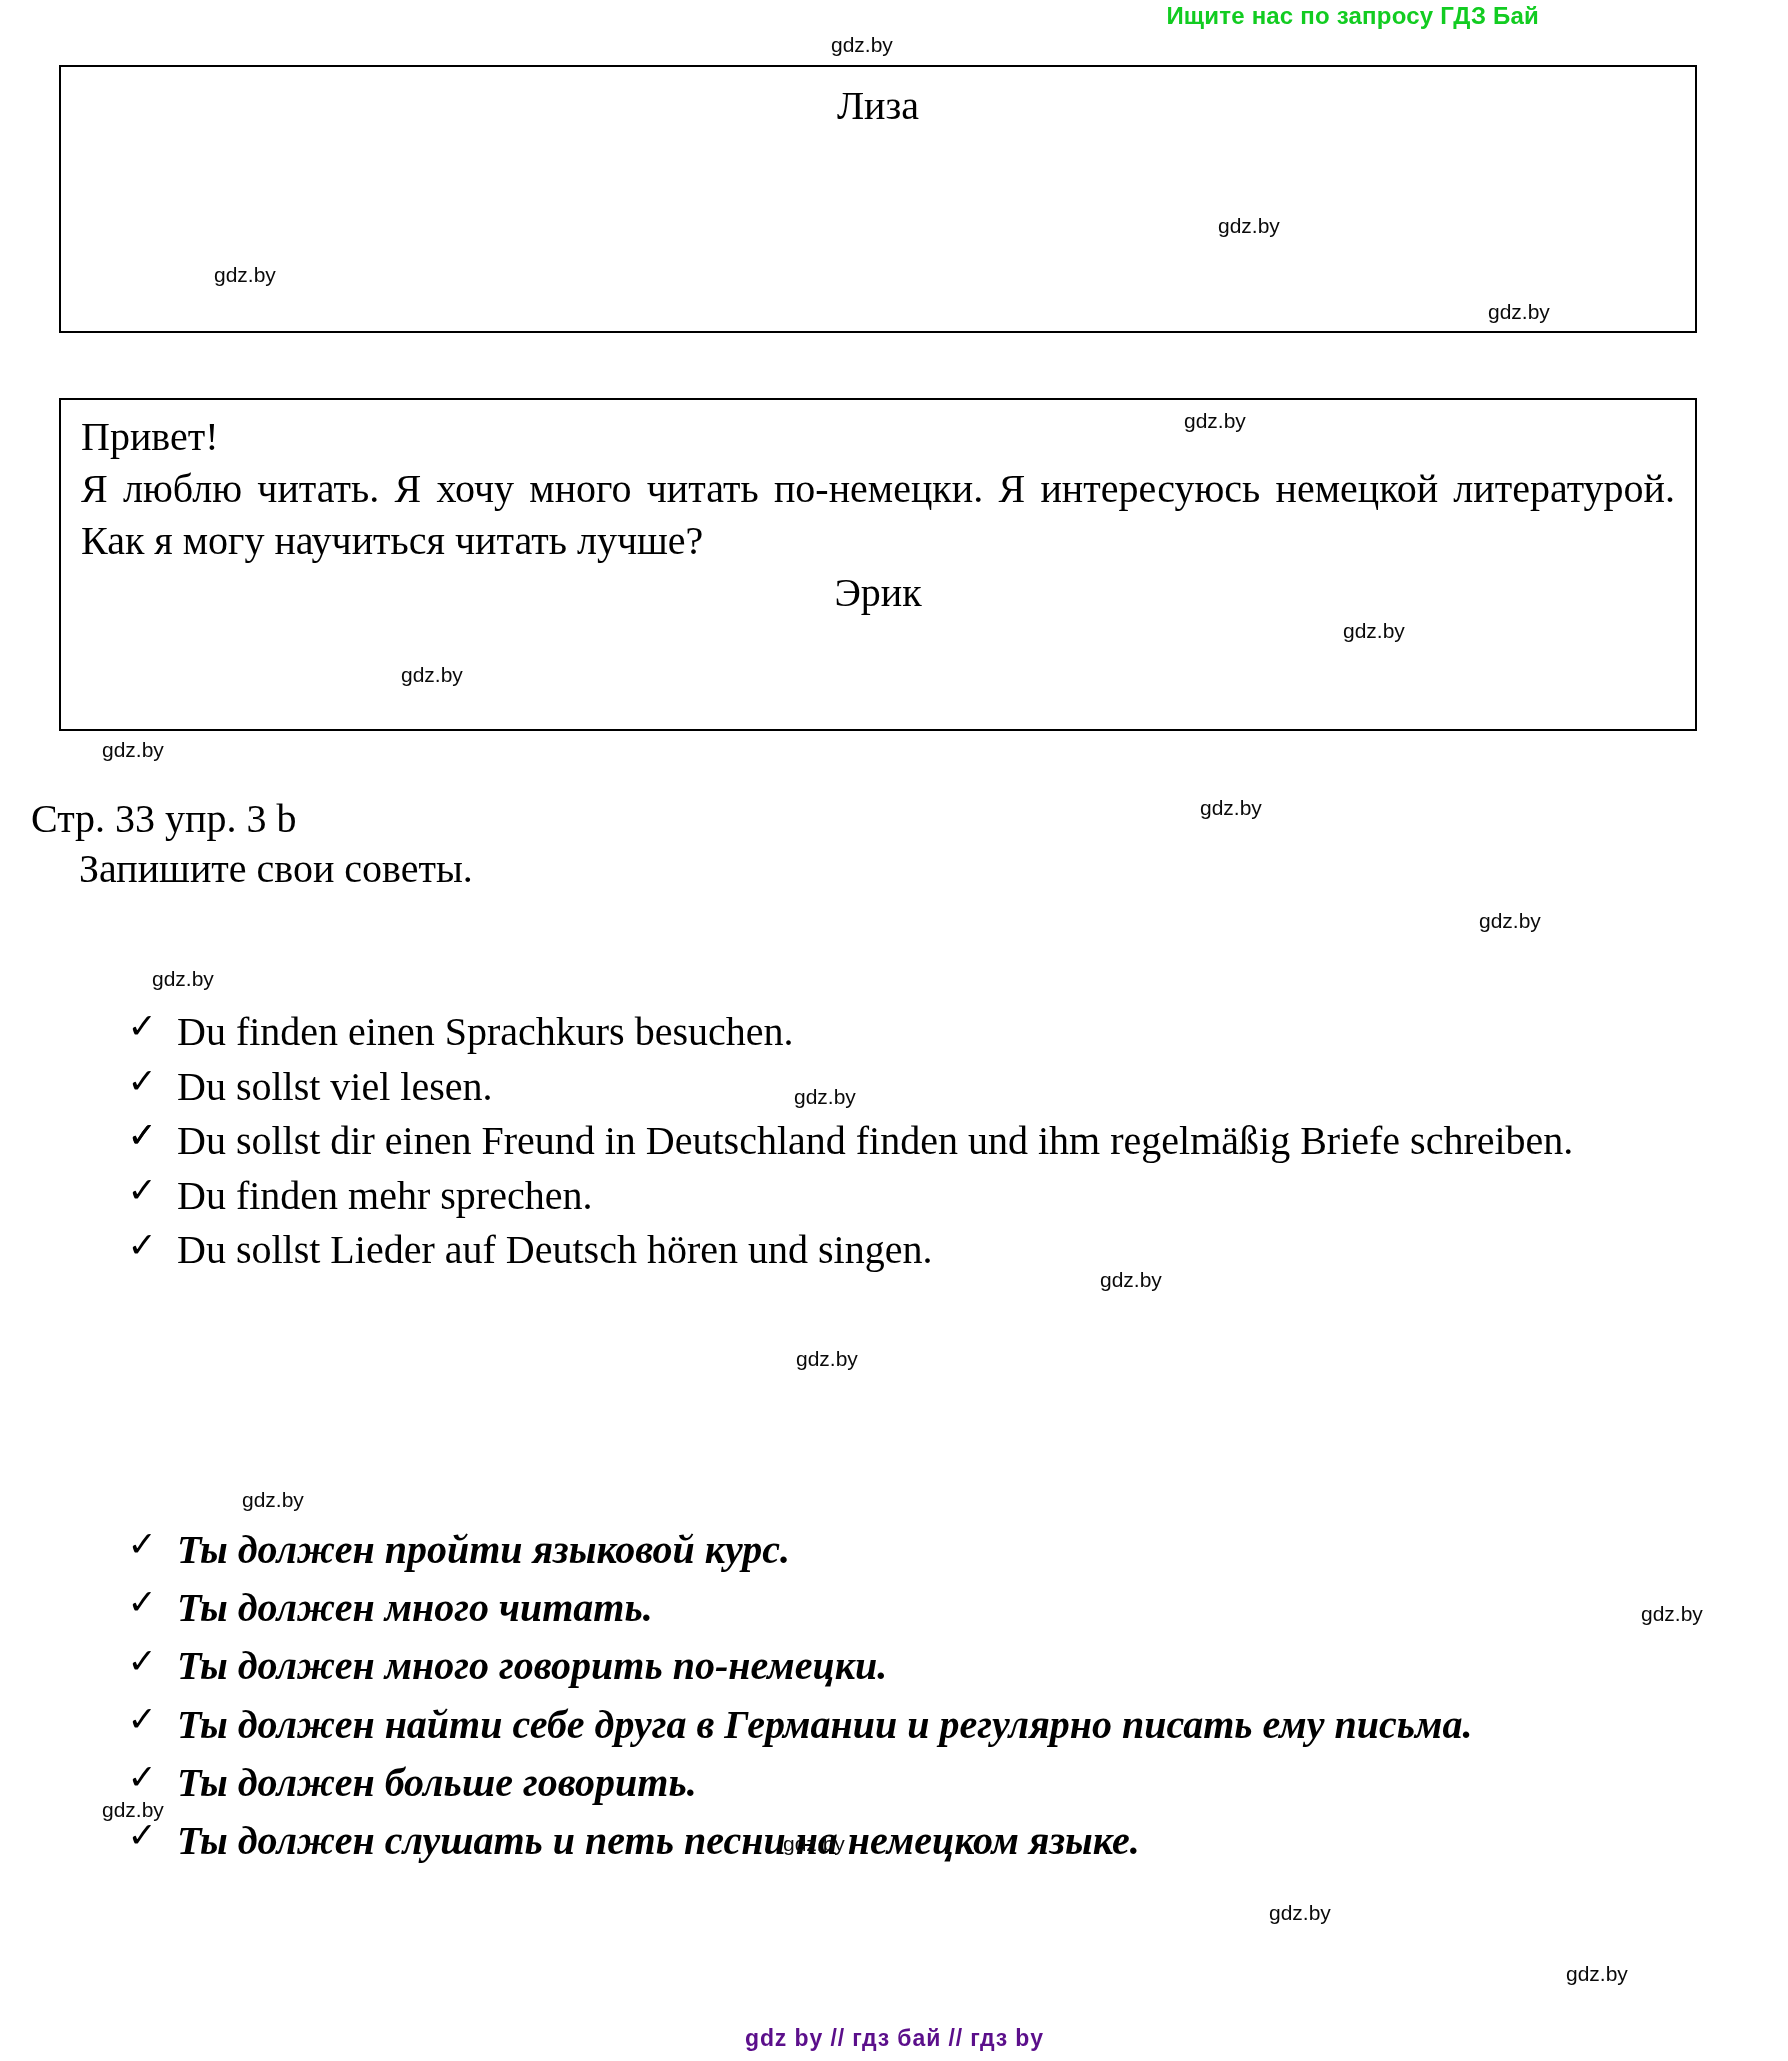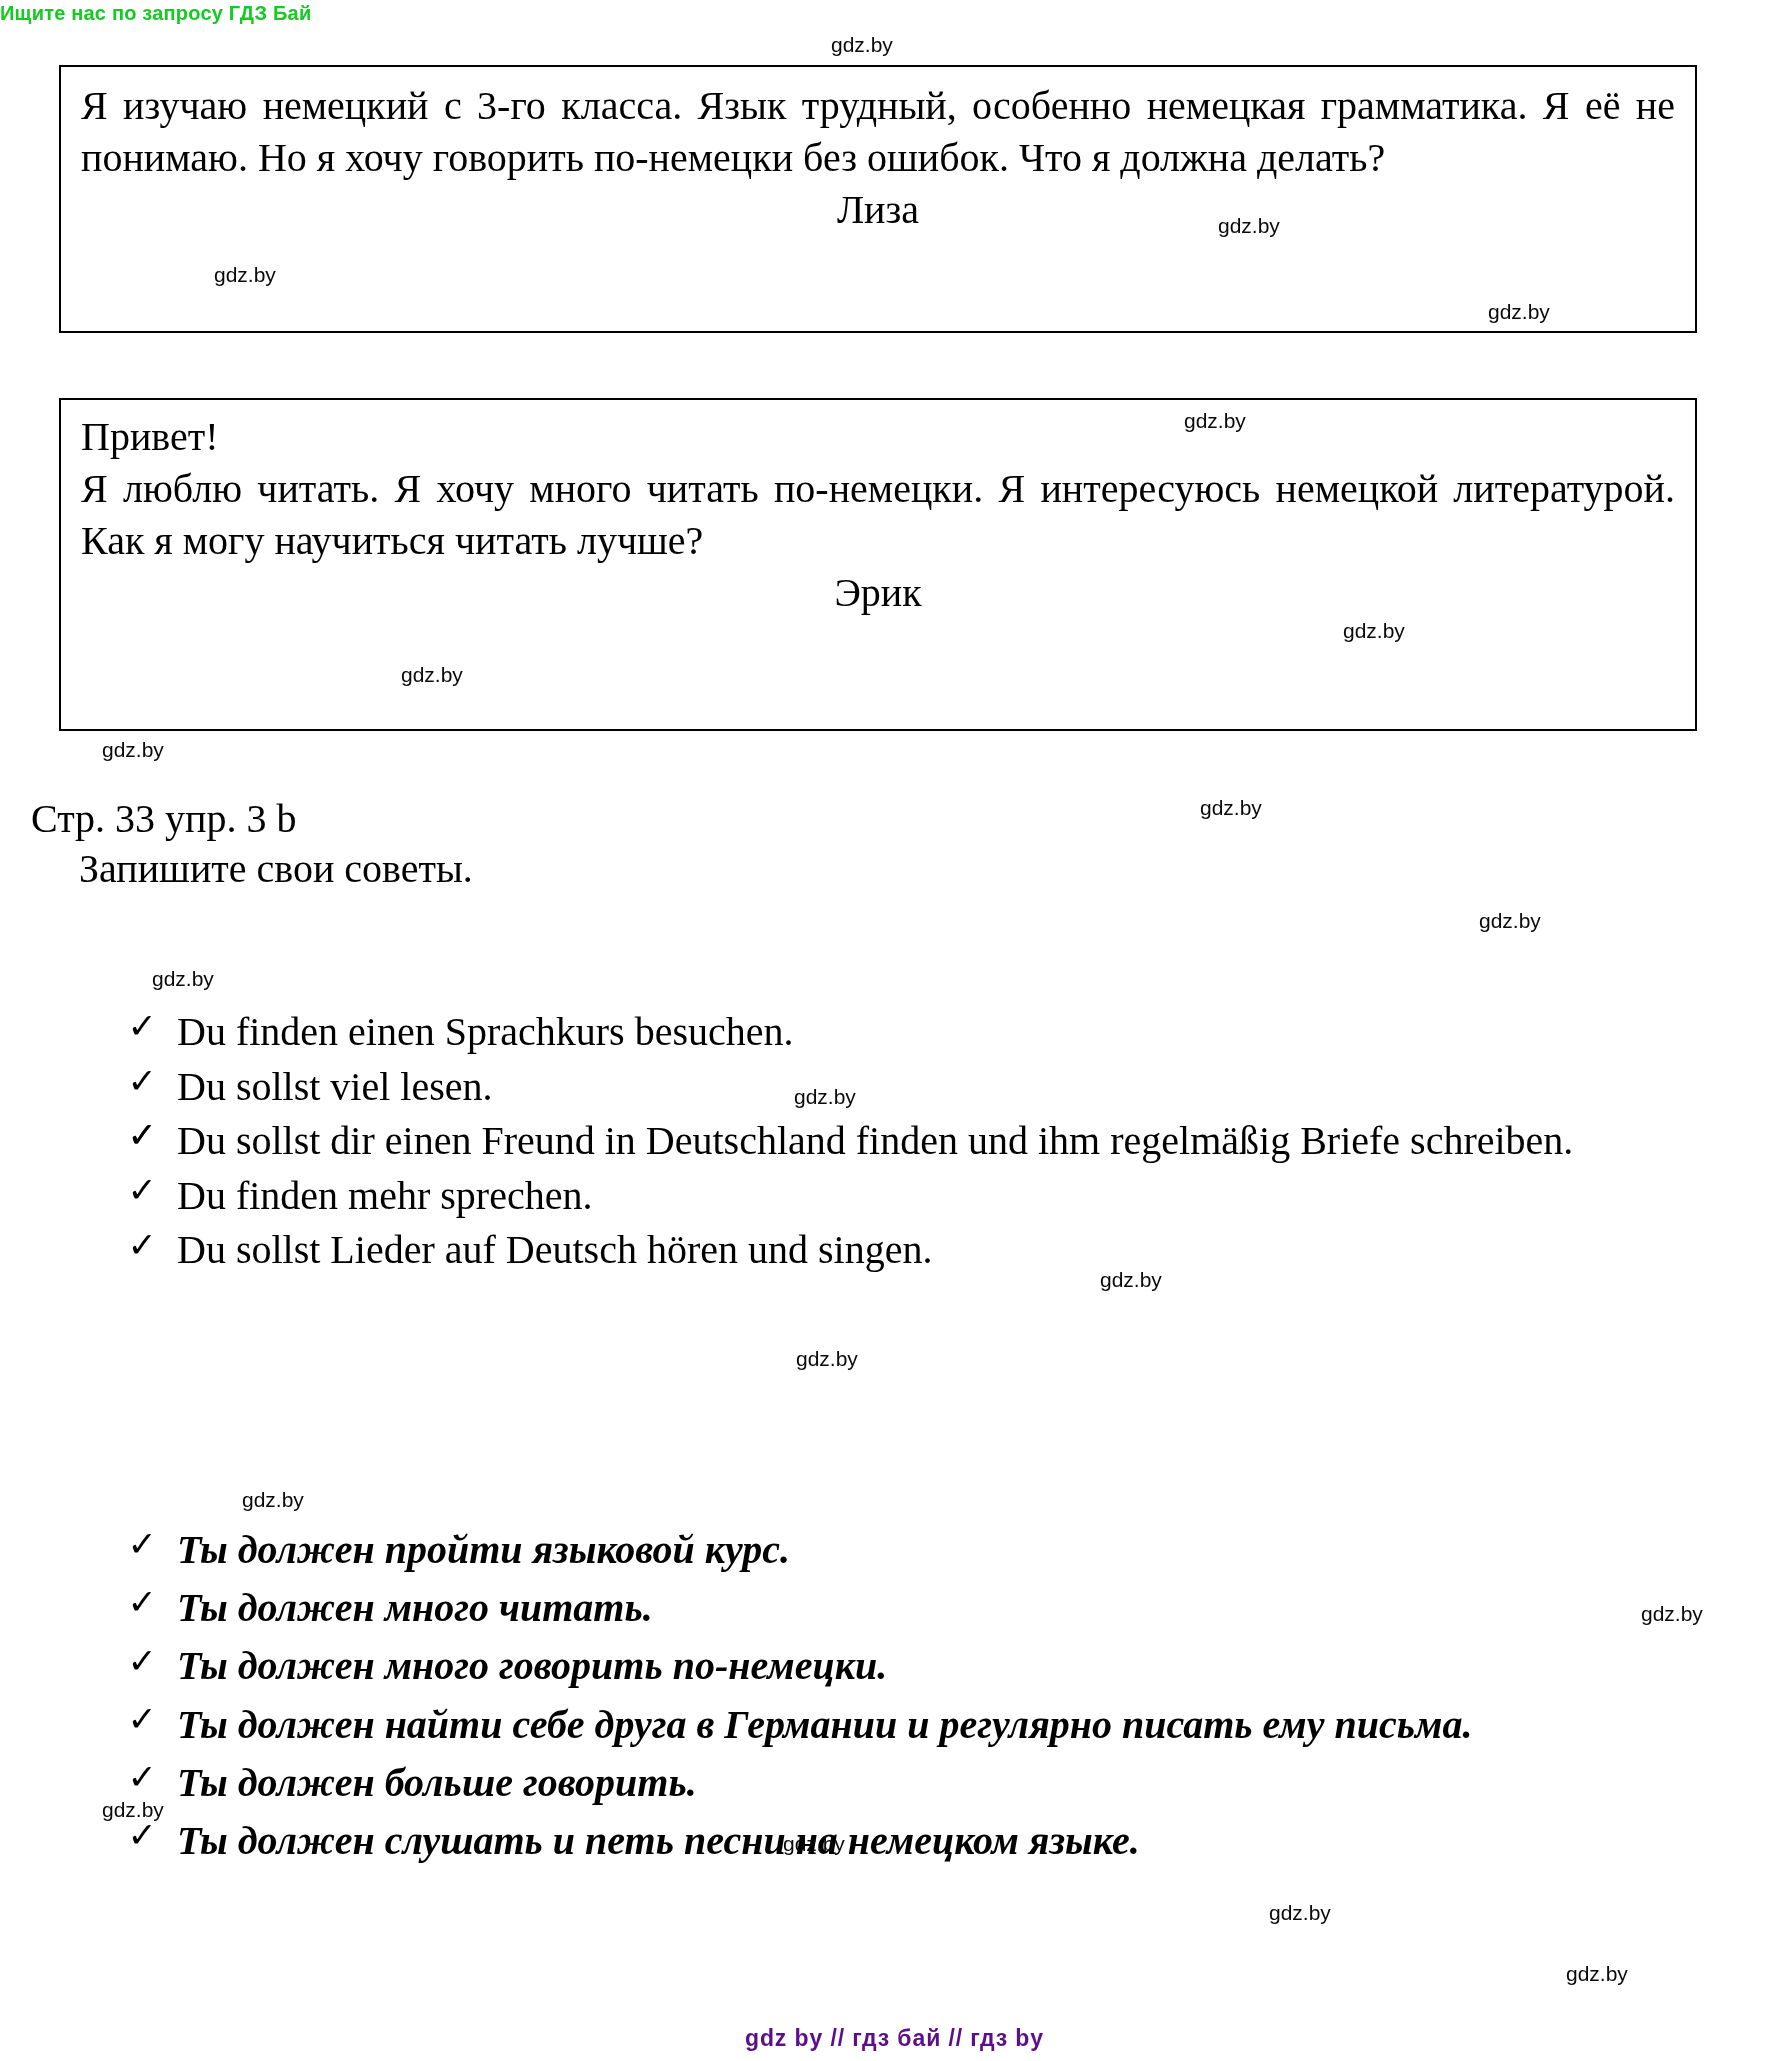--- a/index.html
+++ b/index.html
@@ -17,24 +17,24 @@
     font-family: "Liberation Serif", "DejaVu Serif", serif;
     color: #000000;
   }
 
   
   .promo-header {
     position: absolute;
     top: 1.8px;
     left: 0;
     width: 1539px;
-    text-align: left;
+    text-align: right;
     font-family: "Liberation Sans", "DejaVu Sans", sans-serif;
     font-weight: bold;
-    font-size: 20px;
+    font-size: 24px;
     color: #12cc21;
     letter-spacing: 0.2px;
   }
 
   
   .letter-box {
     position: absolute;
     border: 2.8px solid #000000;
     box-sizing: border-box;
     background: transparent;
@@ -145,21 +145,20 @@
 </style>
 </head>
 <body>
 
 <div id="page">
 
   <div class="promo-header" style="color: rgb(18, 204, 33);">Ищите нас по запросу ГДЗ Бай</div>
 
   <div class="letter-box" id="letter-box-1">
     <div class="letter-inner">
-      <p class="letter-para">Я изучаю немецкий с 3-го класса. Язык трудный, особенно немецкая грамматика. Я её не понимаю. Но я хочу говорить по-немецки без ошибок. Что я должна делать?</p>
       <p class="letter-sign">Лиза</p>
     </div>
   </div>
 
   <div class="letter-box" id="letter-box-2">
     <div class="letter-inner">
       <p class="letter-para no-justify">Привет!</p>
       <p class="letter-para">Я люблю читать. Я хочу много читать по-немецки. Я интересуюсь немецкой литературой. Как я могу научиться читать лучше?</p>
       <p class="letter-sign">Эрик</p>
     </div>

